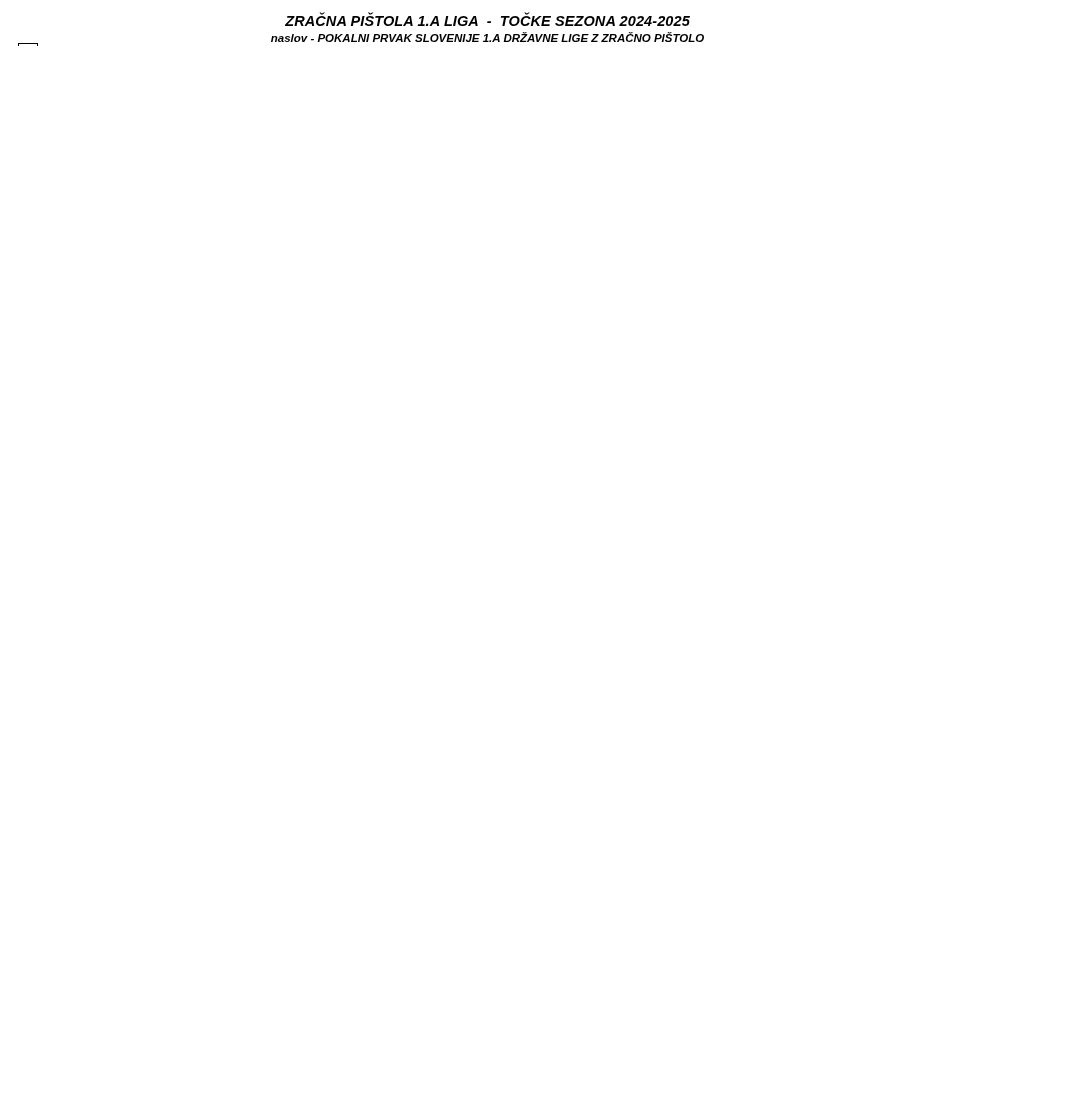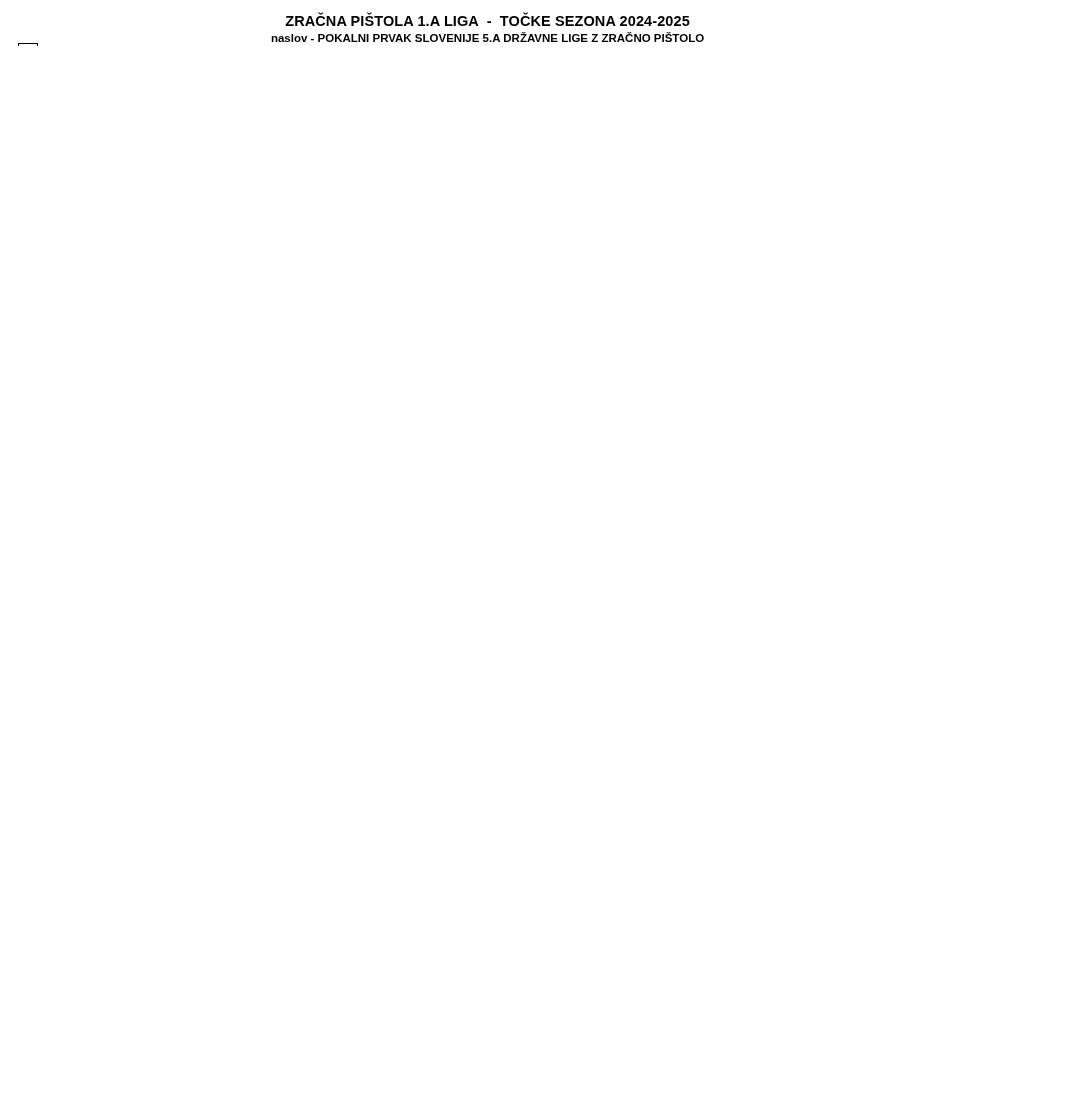--- a/index.html
+++ b/index.html
@@ -8,20 +8,21 @@
     margin: 0; padding: 0;
     width: 1067px;
     background: #ffffff;
     font-family: "Liberation Sans", sans-serif;
   }
   body { position: relative; }
 
   .page {
     width: 975px;
     position: relative;
+    font-style: italic;
   }
 
   
   .title-block {
     text-align: center;
     padding-top: 12px;
   }
   .title-main {
     font-size: 14.5px;
     font-weight: bold;
@@ -137,21 +138,21 @@
 
   .tbl-wrap-2 { position: absolute; left: 18px; top: 800px; }
 </style>
 </head>
 <body>
 
 <div class="page">
 
   <div class="title-block">
     <div class="title-main">ZRAČNA PIŠTOLA 1.A LIGA  -  TOČKE SEZONA 2024-2025</div>
-    <div class="title-sub">naslov - POKALNI PRVAK SLOVENIJE 5.A DRŽAVNE LIGE Z ZRAČNO PIŠTOLO</div>
+    <div class="title-sub">naslov - POKALNI PRVAK SLOVENIJE 1.A DRŽAVNE LIGE Z ZRAČNO PIŠTOLO</div>
   </div>
 
   <div class="mesto-box">
     <span>M</span>
     <span>e</span>
     <span>s</span>
     <span>t</span>
     <span>o</span>
   </div>
 

